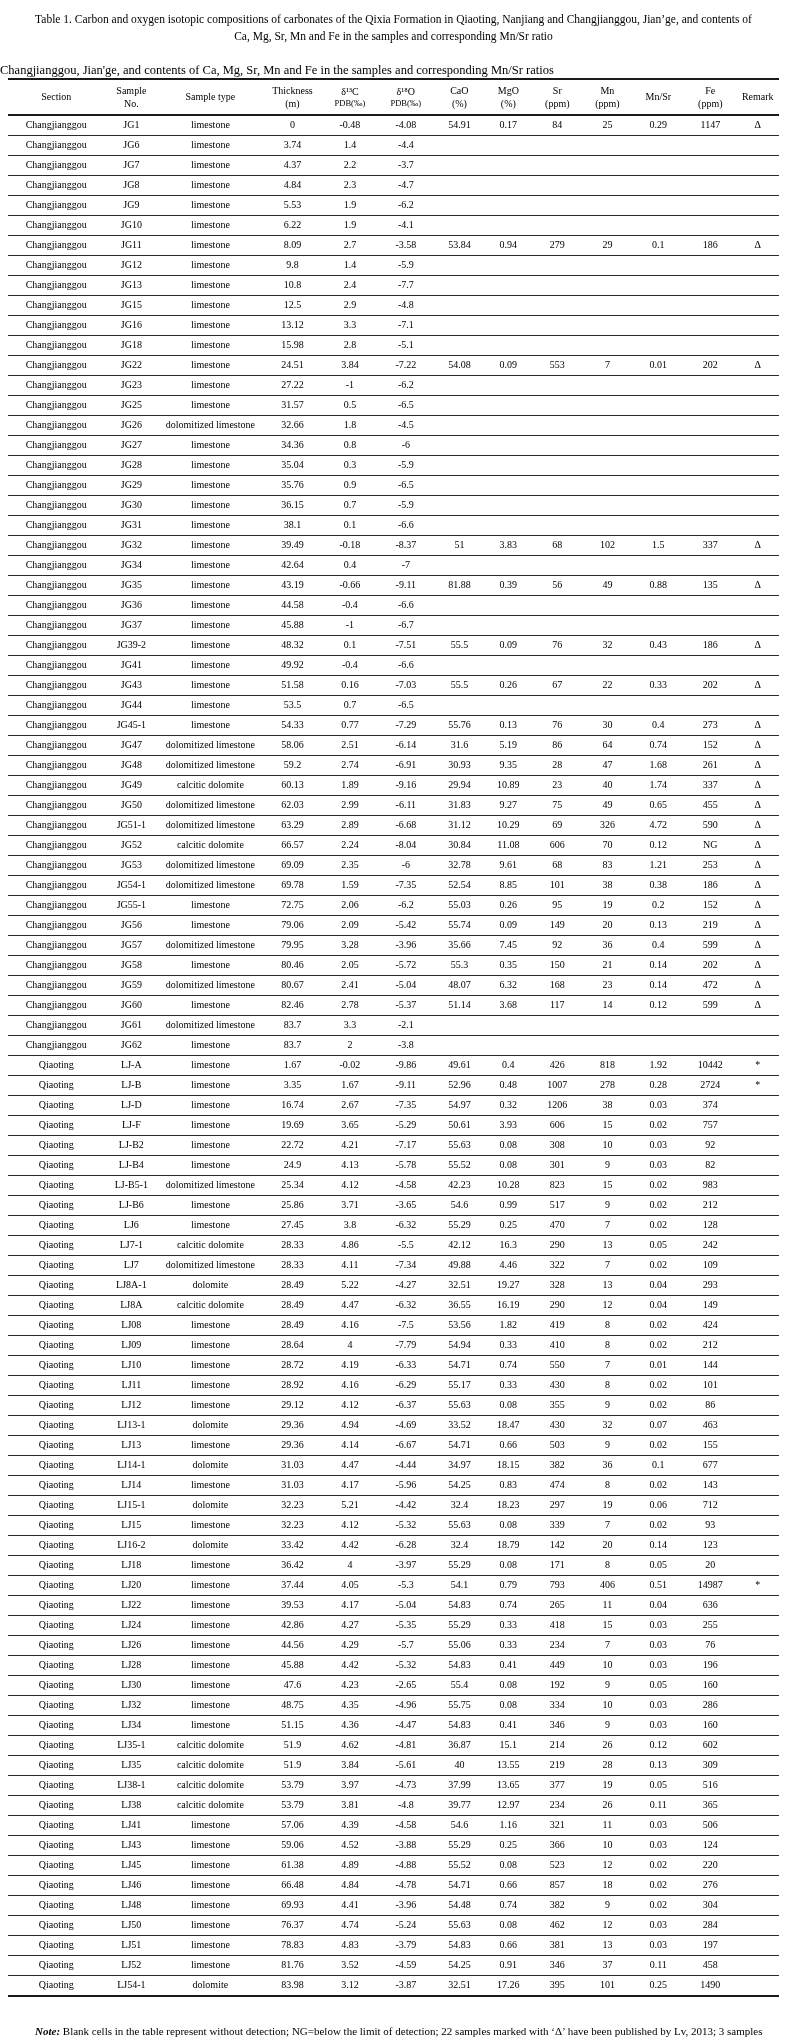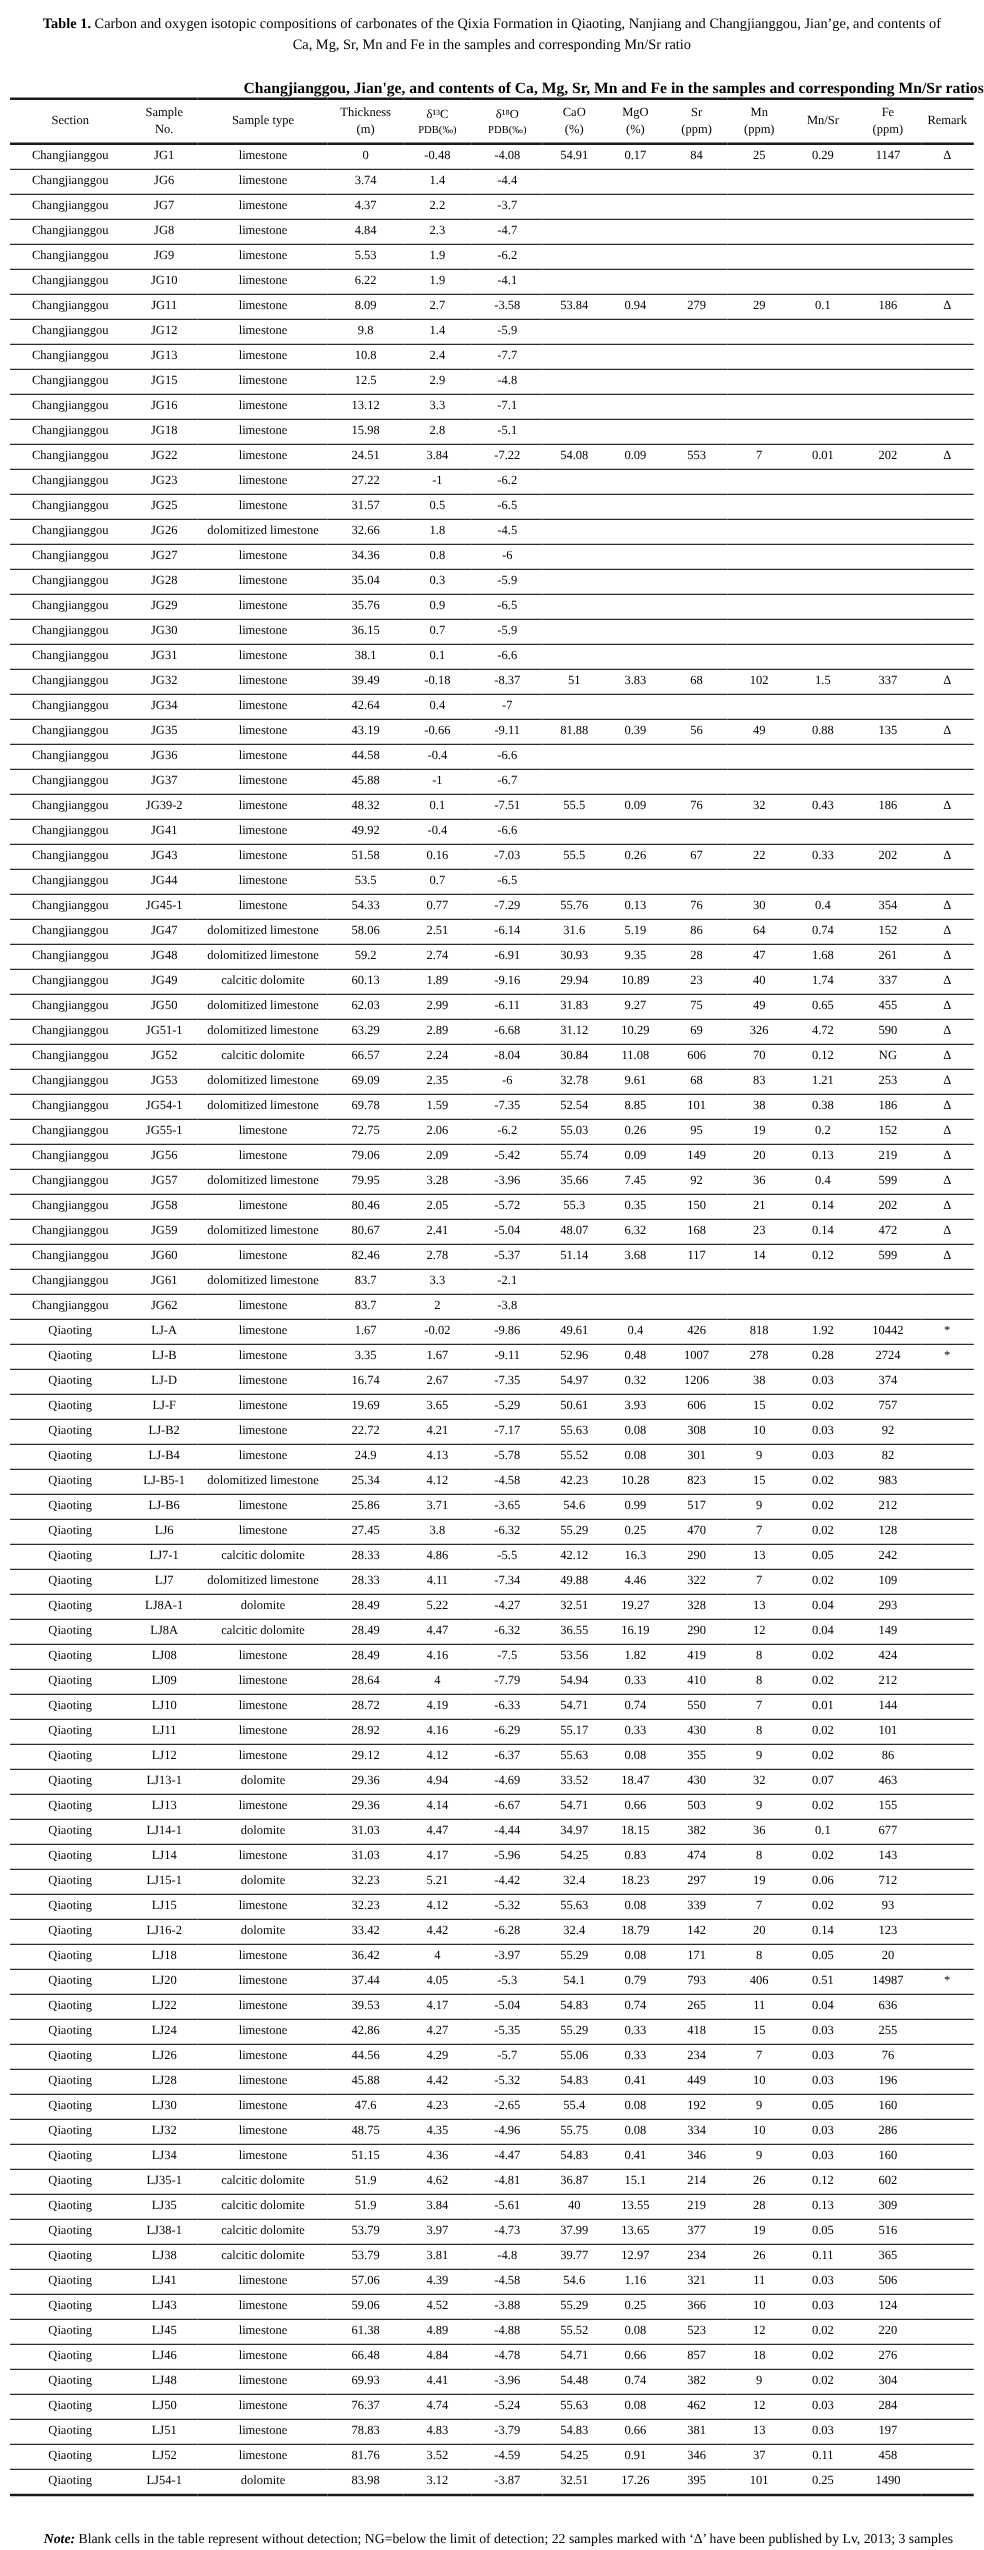--- a/index.html
+++ b/index.html
@@ -8,24 +8,24 @@
     font-family:"Liberation Serif", serif;
     color:#000;
     overflow:hidden;
   }
   .title {
     text-align:center;
     font-size:11.5px;
     line-height:1.5;
     margin:11px 28px 0 28px;
   }
-  .title .title-label { font-weight:bold; }
+  .title .title-label { font-weight:normal; }
   .subtitle {
-    text-align:right;
-    font-weight:bold;
+    text-align:left;
+    font-weight:normal;
     font-size:12.5px;
     margin-top:17px;
   }
   table.data-table {
     width:771px;
     margin:0 auto 0 auto;
     border-collapse:collapse;
     table-layout:fixed;
     border-top:2px solid #1a1a1a;
     border-bottom:2.5px solid #1a1a1a;
@@ -600,21 +600,21 @@
         <td>JG45-1</td>
         <td>limestone</td>
         <td>54.33</td>
         <td>0.77</td>
         <td>-7.29</td>
         <td>55.76</td>
         <td>0.13</td>
         <td>76</td>
         <td>30</td>
         <td>0.4</td>
-        <td>354</td>
+        <td>273</td>
         <td>Δ</td>
       </tr>
       <tr>
         <td>Changjianggou</td>
         <td>JG47</td>
         <td>dolomitized limestone</td>
         <td>58.06</td>
         <td>2.51</td>
         <td>-6.14</td>
         <td>31.6</td>

